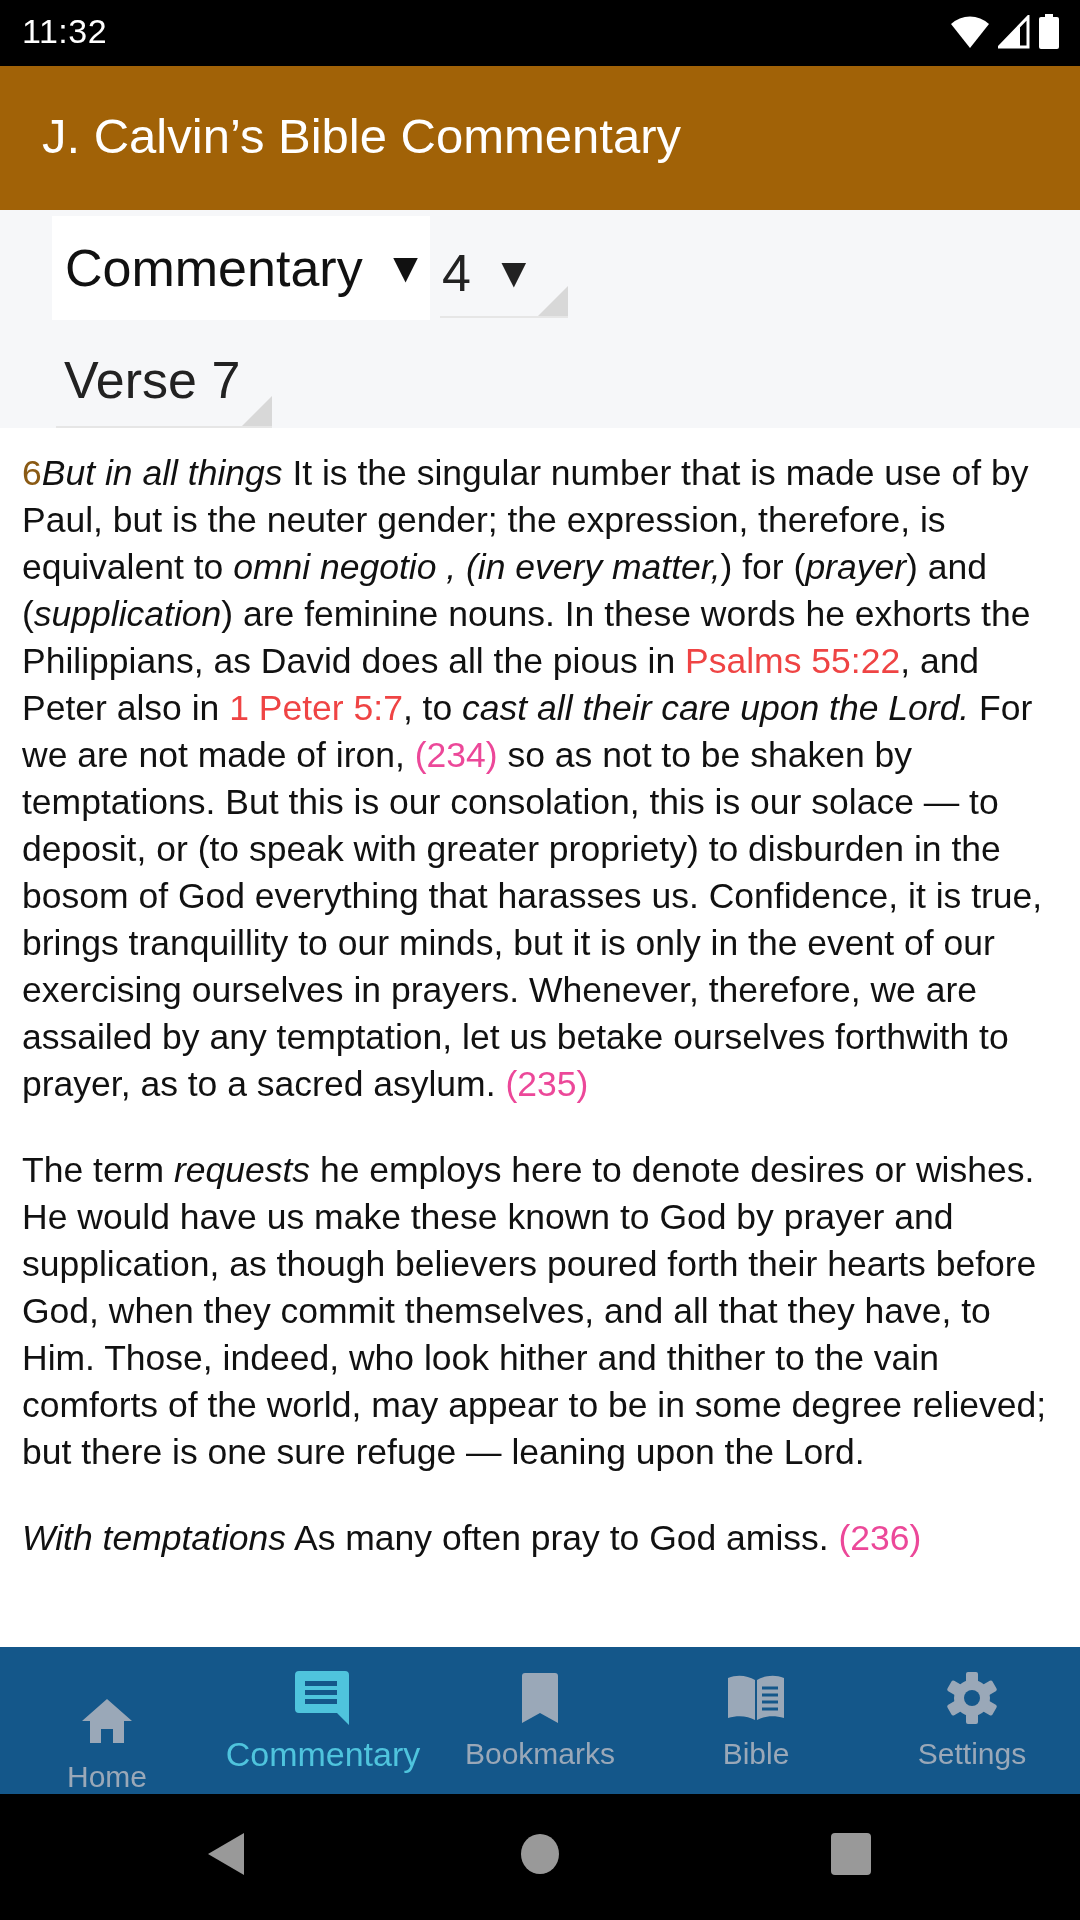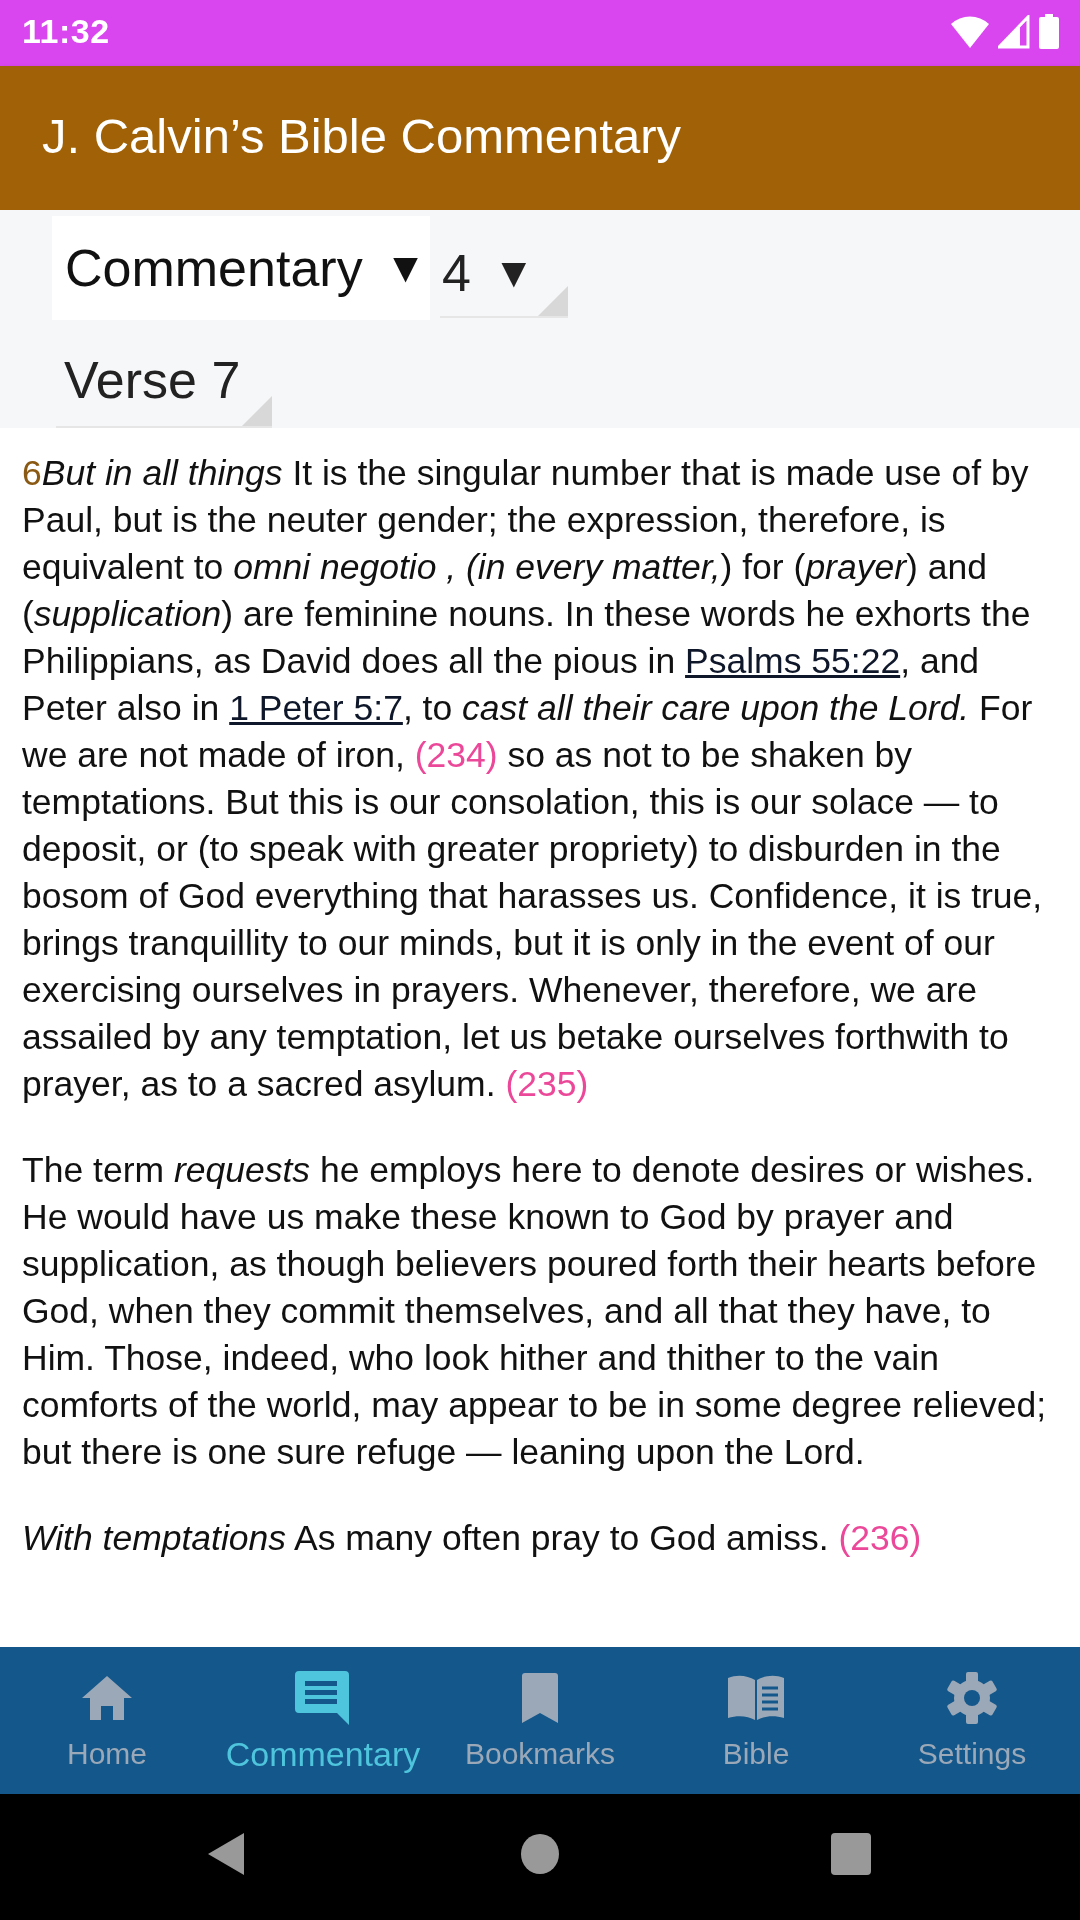--- a/index.html
+++ b/index.html
@@ -1,47 +1,47 @@
 <!DOCTYPE html>
 <html><head>
   <meta charset="utf-8">
   <style>
     * { box-sizing: border-box; margin: 0; padding: 0; }
     html, body { width: 1080px; height: 1920px; overflow: hidden; background: #ffffff; }
     body { font-family: "Liberation Sans", "DejaVu Sans", sans-serif; position: relative; }
 
-    .status-bar { position: absolute; left: 0; top: 0; width: 1080px; height: 66px; background: #d946ef; color: #fff; font-weight: bold; }
+    .status-bar { position: absolute; left: 0; top: 0; width: 1080px; height: 66px; background: #000000; color: #fff; }
     .status-time { position: absolute; left: 22px; top: 12px; font-size: 34px; letter-spacing: 0.5px; }
     .status-icons { position: absolute; right: 20px; top: 14px; display: flex; gap: 8px; align-items: center; }
 
     .app-bar { position: absolute; left: 0; top: 66px; width: 1080px; height: 144px; background: #a16207; box-shadow: 0 2px 4px rgba(0,0,0,0.25); }
     .app-title { position: absolute; left: 42px; top: 42px; color: #fff; font-size: 49px; font-weight: 500; }
 
     .selector-area { position: absolute; left: 0; top: 210px; width: 1080px; height: 218px; background: #f6f7f9; }
     .book-select { position: absolute; left: 52px; top: 6px; width: 378px; height: 104px; background: #ffffff; display: flex; align-items: center; padding-left: 13px; cursor: pointer; }
     .select-text { font-size: 52px; color: #111; }
     .select-arrow { font-size: 42px; color: #111; margin-left: 22px; }
     .chapter-select { position: absolute; left: 440px; top: 20px; width: 128px; height: 88px; display: flex; align-items: center; padding-left: 2px; border-bottom: 2px solid #e6e6e6; cursor: pointer; }
     .chapter-select .select-arrow { margin-left: 22px; }
     .verse-select { position: absolute; left: 56px; top: 124px; width: 216px; height: 94px; display: flex; align-items: center; padding-left: 8px; border-bottom: 2px solid #e6e6e6; cursor: pointer; }
     .corner-tri { position: absolute; right: 0; bottom: 0; width: 0; height: 0; border-left: 30px solid transparent; border-bottom: 30px solid #d8d8d8; }
 
     .content { position: absolute; left: 0; top: 428px; width: 1080px; height: 1219px; overflow: hidden; padding: 22px 22px 0 22px; }
     .para { font-size: 35.5px; line-height: 47px; color: #111; margin-bottom: 39px; }
     .para i { font-style: italic; }
     .verse-num { color: #8a5a14; }
     .footnote { color: #ec4899; cursor: pointer; }
-    .ref-link { color: #0f172a; text-decoration: underline; cursor: pointer; }
+    .ref-link { color: #ef4444; cursor: pointer; }
 
     .bottom-nav { position: absolute; left: 0; top: 1647px; width: 1080px; height: 147px; background: #14578a; display: flex; }
     .nav-item { flex: 1; display: flex; flex-direction: column; align-items: center; padding-top: 22px; cursor: pointer; }
     .nav-item .nav-icon { height: 58px; display: flex; align-items: center; justify-content: center; }
     .nav-item .nav-label { font-size: 30px; color: #9aa8b8; margin-top: 10px; }
     .nav-item.active .nav-label { color: #4fc4dd; font-size: 34px; margin-top: 8px; }
-    .nav-item:nth-child(1) { flex: 0 0 214px; }
+    .nav-item:nth-child(1) { flex: 0 0 214px; justify-content: flex-end; }
     .nav-item:nth-child(2) { flex: 0 0 218px; }
     .nav-item:nth-child(3) { flex: 0 0 216px; }
     .nav-item:nth-child(4) { flex: 0 0 216px; }
     .nav-item:nth-child(5) { flex: 0 0 216px; }
 
     .system-nav { position: absolute; left: 0; top: 1794px; width: 1080px; height: 126px; background: #000; }
     .sys-btn { position: absolute; top: 38px; cursor: pointer; }
   </style>
 </head>
 <body>

